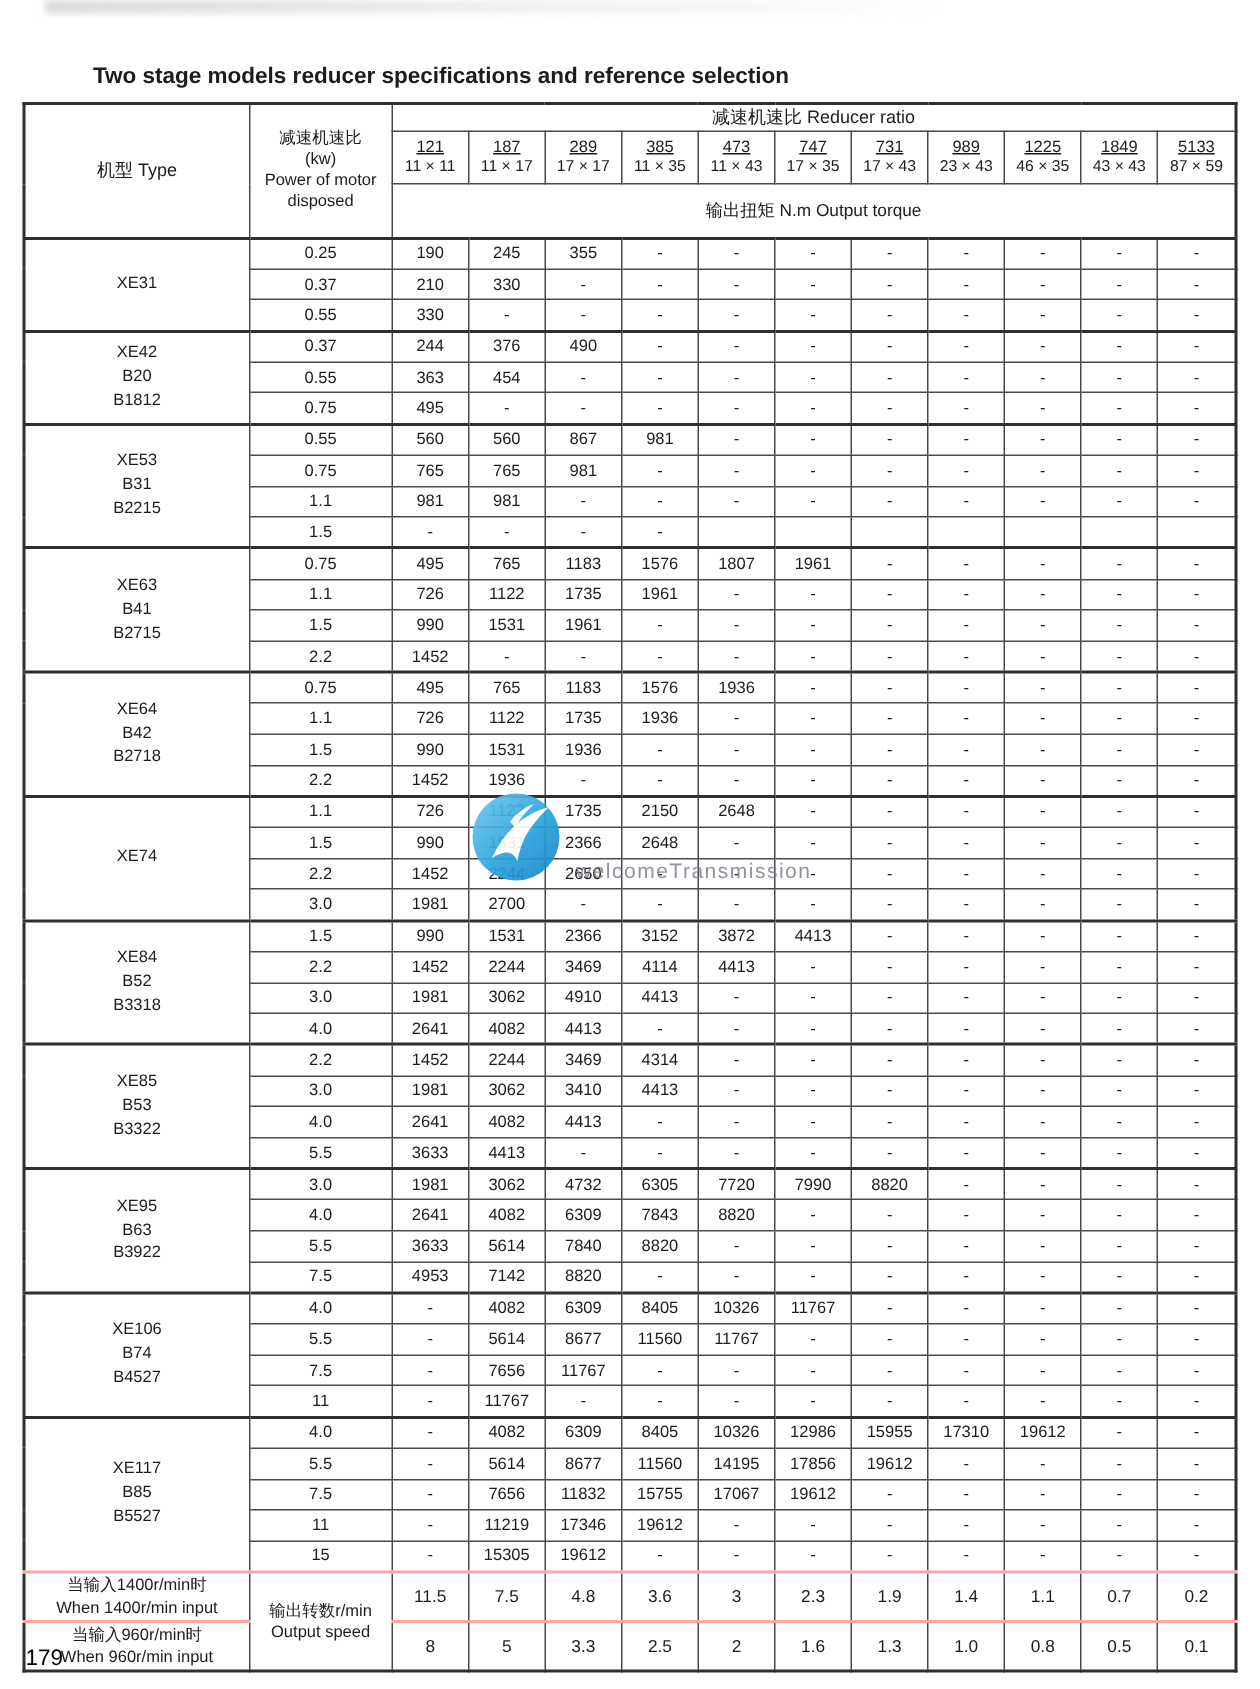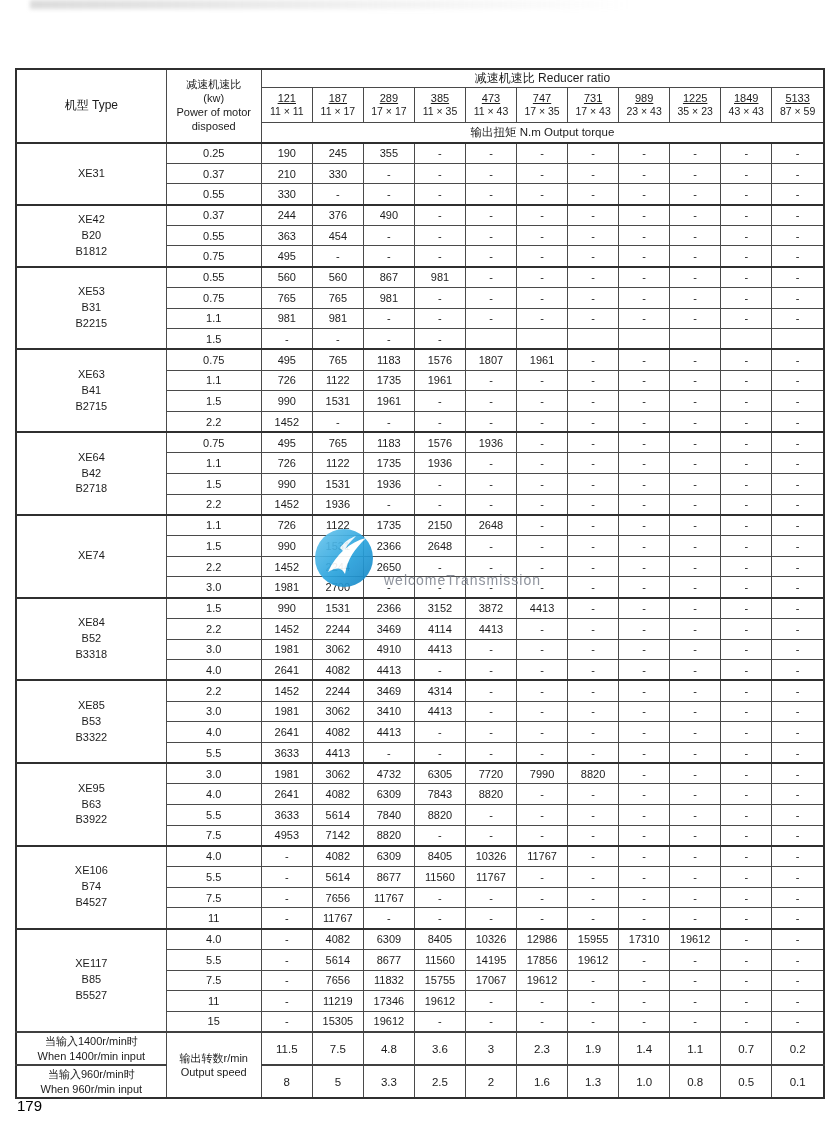--- a/index.html
+++ b/index.html
@@ -25,29 +25,29 @@
   table.spec th, table.spec td {
     border:1px solid #4a4a4a; text-align:center; vertical-align:middle;
     padding:0; color:#1c1c1c;
   }
   th.type-head { font-size:12px; font-weight:normal; }
   th.power-head { font-size:11px; font-weight:normal; line-height:1.25; }
   th.ratio-label { font-size:12px; font-weight:normal; height:17px; }
   tr.ratio-row th { font-weight:normal; height:35px; line-height:1.3; }
   .ratio-total { font-size:11px; display:block;text-decoration:underline; }
   .ratio-pair  { font-size:10.5px; display:block; }
-  th.torque-label { font-size:11.5px; font-weight:normal; height:20px; }
+  th.torque-label { font-size:11.5px; font-weight:normal; height:36px; }
 
   td.model-cell { font-size:11px; line-height:1.45; }
   td.power-cell { font-size:11px; height:20.7px; }
   td.val-cell   { font-size:11px; }
   tr.group-first td { border-top:2px solid #2f2f2f; }
 
   tr.footer-row td { height:33px; }
-  tr.footer-row { border-top:2px solid #404040; }
+  tr.footer-row { border-top:2px solid #fca5a5; }
   td.footer-label { font-size:11px; line-height:1.3; }
   td.speed-label  { font-size:11px; line-height:1.3; }
   td.speed-val    { font-size:11.5px; }
 
   .page-number { position:absolute; left:17px; top:1097px; font-size:15px; color:#000000; }
 
   .watermark { position:absolute; left:314px; top:524px; width:260px; height:75px; pointer-events:none; }
   .wm-logo { position:absolute; left:0; top:4px; width:60px; height:60px; opacity:.92; }
   .wm-text {
     position:absolute; left:66px; top:0px; font-size:44px; font-weight:bold; letter-spacing:5px;
@@ -60,20 +60,21 @@
     position:absolute; left:70px; top:48px; font-size:14px; letter-spacing:1px;
     color:rgba(122,128,140,0.85); white-space:nowrap;
   }
 </style>
 </head>
 <body>
 
 <div class="page">
   <div class="scan-streak"></div>
 
+  <div class="title-en">Two stage models reducer specifications and reference selection</div>
 
   <table class="spec">
     <colgroup>
       <col style="width:150px">
         <col style="width:95px">
       <col style="width:51px">
         <col style="width:51px">
         <col style="width:51px">
         <col style="width:51px">
       <col style="width:51px">
@@ -123,21 +124,21 @@
           <th class="ratio-cell">
             <span class="ratio-total">731</span>
             <span class="ratio-pair">17 × 43</span>
           </th>
           <th class="ratio-cell">
             <span class="ratio-total">989</span>
             <span class="ratio-pair">23 × 43</span>
           </th>
           <th class="ratio-cell">
             <span class="ratio-total">1225</span>
-            <span class="ratio-pair">35 × 23</span>
+            <span class="ratio-pair">46 × 35</span>
           </th>
           <th class="ratio-cell">
             <span class="ratio-total">1849</span>
             <span class="ratio-pair">43 × 43</span>
           </th>
           <th class="ratio-cell">
             <span class="ratio-total">5133</span>
             <span class="ratio-pair">87 × 59</span>
           </th>
         </tr>

